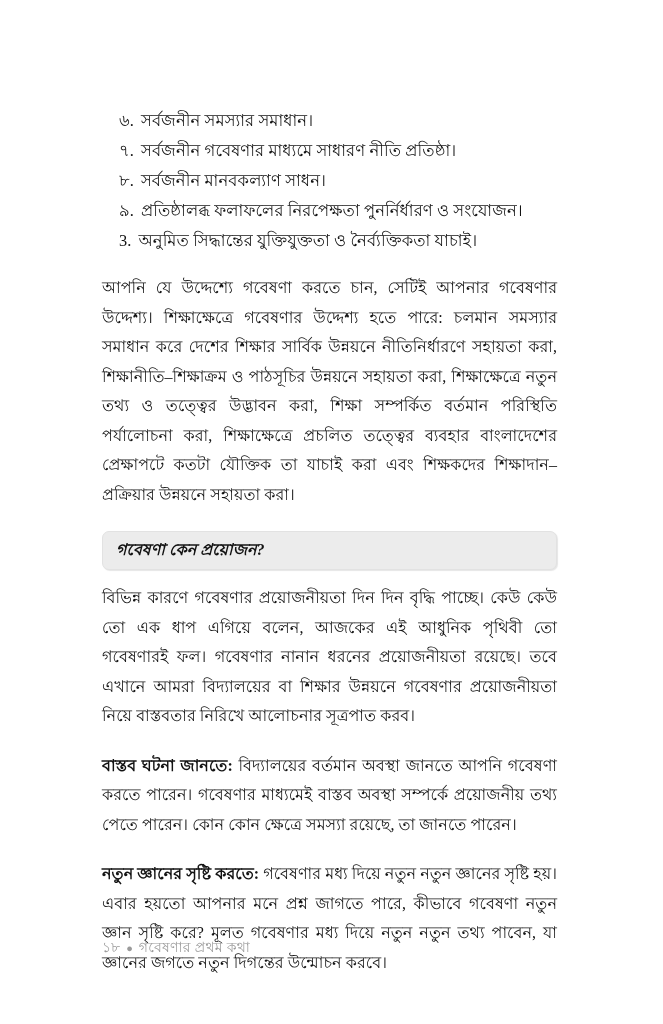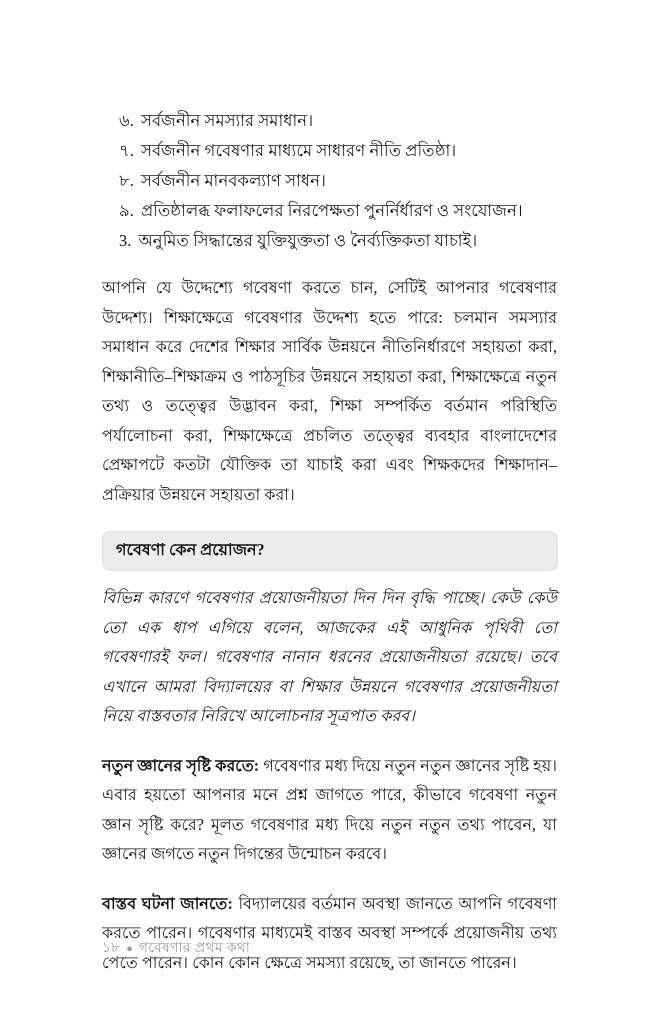--- a/index.html
+++ b/index.html
@@ -70,21 +70,20 @@
     color: #131313;
     letter-spacing: 0.05px;
   }
 
   .para.first-body {
     margin-top: 17px;
   }
 
   .para.after-heading {
     margin-top: 13px;
-    font-style: italic;
   }
 
   .para.sub-para {
     margin-top: 20px;
   }
 
   .lead-in {
     font-weight: bold;
   }
 
@@ -100,20 +99,21 @@
     box-sizing: border-box;
     width: 455px;
   }
 
   .section-box .section-title {
     font-size: 16px;
     line-height: 22px;
     font-weight: bold;
     color: #121212;
     display: block;
+    font-style: italic;
   }
 
   
   #footer {
     position: absolute;
     left: 102px;
     top: 938px;
     width: 455px;
     font-size: 14px;
     line-height: 20px;
@@ -168,25 +168,25 @@
 
     <p class="para first-body">আপনি যে উদ্দেশ্যে গবেষণা করতে চান, সেটিই আপনার গবেষণার উদ্দেশ্য। শিক্ষাক্ষেত্রে গবেষণার উদ্দেশ্য হতে পারে: চলমান সমস্যার সমাধান করে দেশের শিক্ষার সার্বিক উন্নয়নে নীতিনির্ধারণে সহায়তা করা, শিক্ষানীতি–শিক্ষাক্রম ও পাঠসূচির উন্নয়নে সহায়তা করা, শিক্ষাক্ষেত্রে নতুন তথ্য ও তত্ত্বের উদ্ভাবন করা, শিক্ষা সম্পর্কিত বর্তমান পরিস্থিতি পর্যালোচনা করা, শিক্ষাক্ষেত্রে প্রচলিত তত্ত্বের ব্যবহার বাংলাদেশের প্রেক্ষাপটে কতটা যৌক্তিক তা যাচাই করা এবং শিক্ষকদের শিক্ষাদান–প্রক্রিয়ার উন্নয়নে সহায়তা করা।</p>
 
     <div class="section-box">
       <span class="section-title">গবেষণা কেন প্রয়োজন?</span>
     </div>
 
     <p class="para after-heading">বিভিন্ন কারণে গবেষণার প্রয়োজনীয়তা দিন দিন বৃদ্ধি পাচ্ছে। কেউ কেউ তো এক ধাপ এগিয়ে বলেন, আজকের এই আধুনিক পৃথিবী তো গবেষণারই ফল। গবেষণার নানান ধরনের প্রয়োজনীয়তা রয়েছে। তবে এখানে আমরা বিদ্যালয়ের বা শিক্ষার উন্নয়নে গবেষণার প্রয়োজনীয়তা নিয়ে বাস্তবতার নিরিখে আলোচনার সূত্রপাত করব।</p>
 
     <p class="para sub-para">
-      <span class="lead-in">নতুন জ্ঞানের সৃষ্টি করতে:</span><span> গবেষণার মধ্য দিয়ে নতুন নতুন জ্ঞানের সৃষ্টি হয়। এবার হয়তো আপনার মনে প্রশ্ন জাগতে পারে, কীভাবে গবেষণা নতুন জ্ঞান সৃষ্টি করে? মূলত গবেষণার মধ্য দিয়ে নতুন নতুন তথ্য পাবেন, যা জ্ঞানের জগতে নতুন দিগন্তের উন্মোচন করবে।</span>
+      <span class="lead-in">বাস্তব ঘটনা জানতে:</span><span> বিদ্যালয়ের বর্তমান অবস্থা জানতে আপনি গবেষণা করতে পারেন। গবেষণার মাধ্যমেই বাস্তব অবস্থা সম্পর্কে প্রয়োজনীয় তথ্য পেতে পারেন। কোন কোন ক্ষেত্রে সমস্যা রয়েছে, তা জানতে পারেন।</span>
     </p>
 
     <p class="para sub-para">
-      <span class="lead-in">বাস্তব ঘটনা জানতে:</span><span> বিদ্যালয়ের বর্তমান অবস্থা জানতে আপনি গবেষণা করতে পারেন। গবেষণার মাধ্যমেই বাস্তব অবস্থা সম্পর্কে প্রয়োজনীয় তথ্য পেতে পারেন। কোন কোন ক্ষেত্রে সমস্যা রয়েছে, তা জানতে পারেন।</span>
+      <span class="lead-in">নতুন জ্ঞানের সৃষ্টি করতে:</span><span> গবেষণার মধ্য দিয়ে নতুন নতুন জ্ঞানের সৃষ্টি হয়। এবার হয়তো আপনার মনে প্রশ্ন জাগতে পারে, কীভাবে গবেষণা নতুন জ্ঞান সৃষ্টি করে? মূলত গবেষণার মধ্য দিয়ে নতুন নতুন তথ্য পাবেন, যা জ্ঞানের জগতে নতুন দিগন্তের উন্মোচন করবে।</span>
     </p>
 
   </div>
 
   <div id="footer">
     <span class="folio">১৮</span>
     <span class="dot">●</span>
     <span class="runhead">গবেষণার প্রথম কথা</span>
   </div>
 

